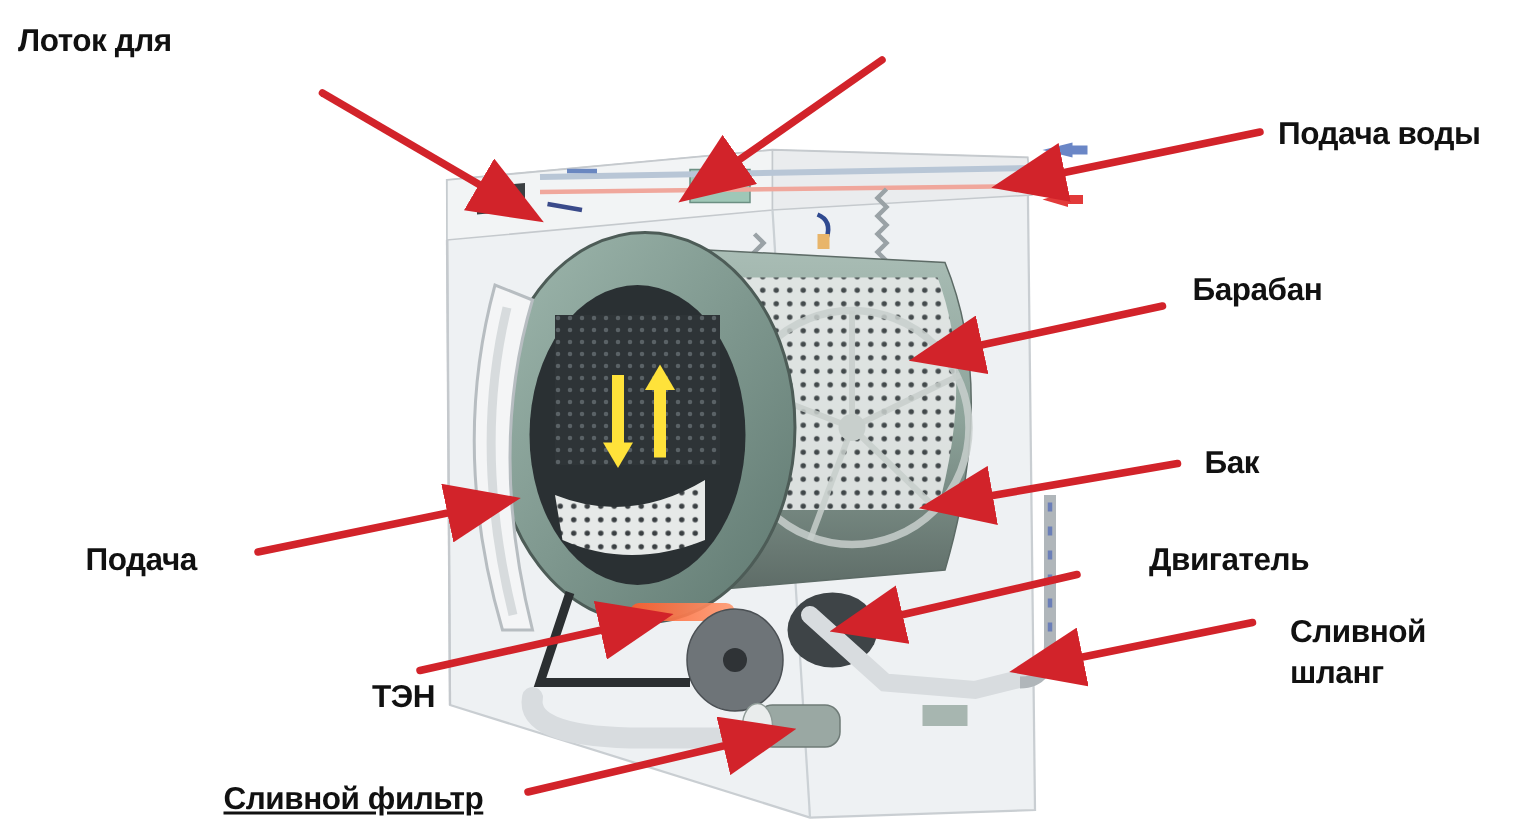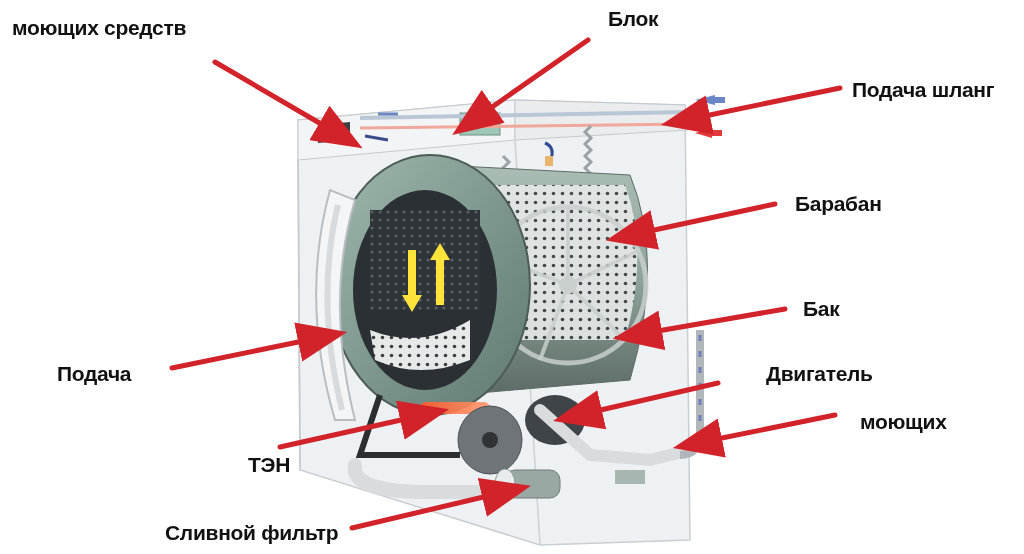--- a/index.html
+++ b/index.html
@@ -132,41 +132,41 @@
     <line x1="785" y1="309" x2="652" y2="332" marker-end="url(#arrowHead)"></line>
     <line x1="172" y1="368" x2="308" y2="340" marker-end="url(#arrowHead)"></line>
     <line x1="718" y1="383" x2="592" y2="412" marker-end="url(#arrowHead)"></line>
     <line x1="835" y1="415" x2="712" y2="440" marker-end="url(#arrowHead)"></line>
     <line x1="280" y1="447" x2="410" y2="418" marker-end="url(#arrowHead)"></line>
     <line x1="352" y1="528" x2="492" y2="495" marker-end="url(#arrowHead)"></line>
   </g>
 </svg>
 
 <div class="label" style="left:12px; top:14px;">
-  <span>моющих средств</span>
+  <span>Лоток для</span>
 </div>
 <div class="label" style="left:608px; top:5px;">
-  <span>Блок</span>
 </div>
 <div class="label" style="left:852px; top:76px;">
-  <span>Подача шланг</span>
+  <span>Подача воды</span>
 </div>
-<div class="label" style="left:795px; top:190px;">
+<div class="label" style="left:795px; top:180px;">
   <span>Барабан</span>
 </div>
 <div class="label" style="left:803px; top:295px;">
   <span>Бак</span>
 </div>
 <div class="label" style="left:57px; top:360px;">
   <span>Подача</span>
 </div>
 <div class="label" style="left:738px; top:360px;margin-left:28px;">
   <span>Двигатель</span>
 </div>
 <div class="label" style="left:860px; top:408px;">
-  <span>моющих</span>
+  <span>Сливной</span>
+  <span>шланг</span>
 </div>
 <div class="label" style="left:212px; top:451px;margin-left:36px;">
   <span>ТЭН</span>
 </div>
-<div class="label" style="left:165px; top:519px;">
+<div class="label" style="left:149px; top:519px;text-decoration:underline;">
   <span>Сливной фильтр</span>
 </div>
 
 </body></html>

